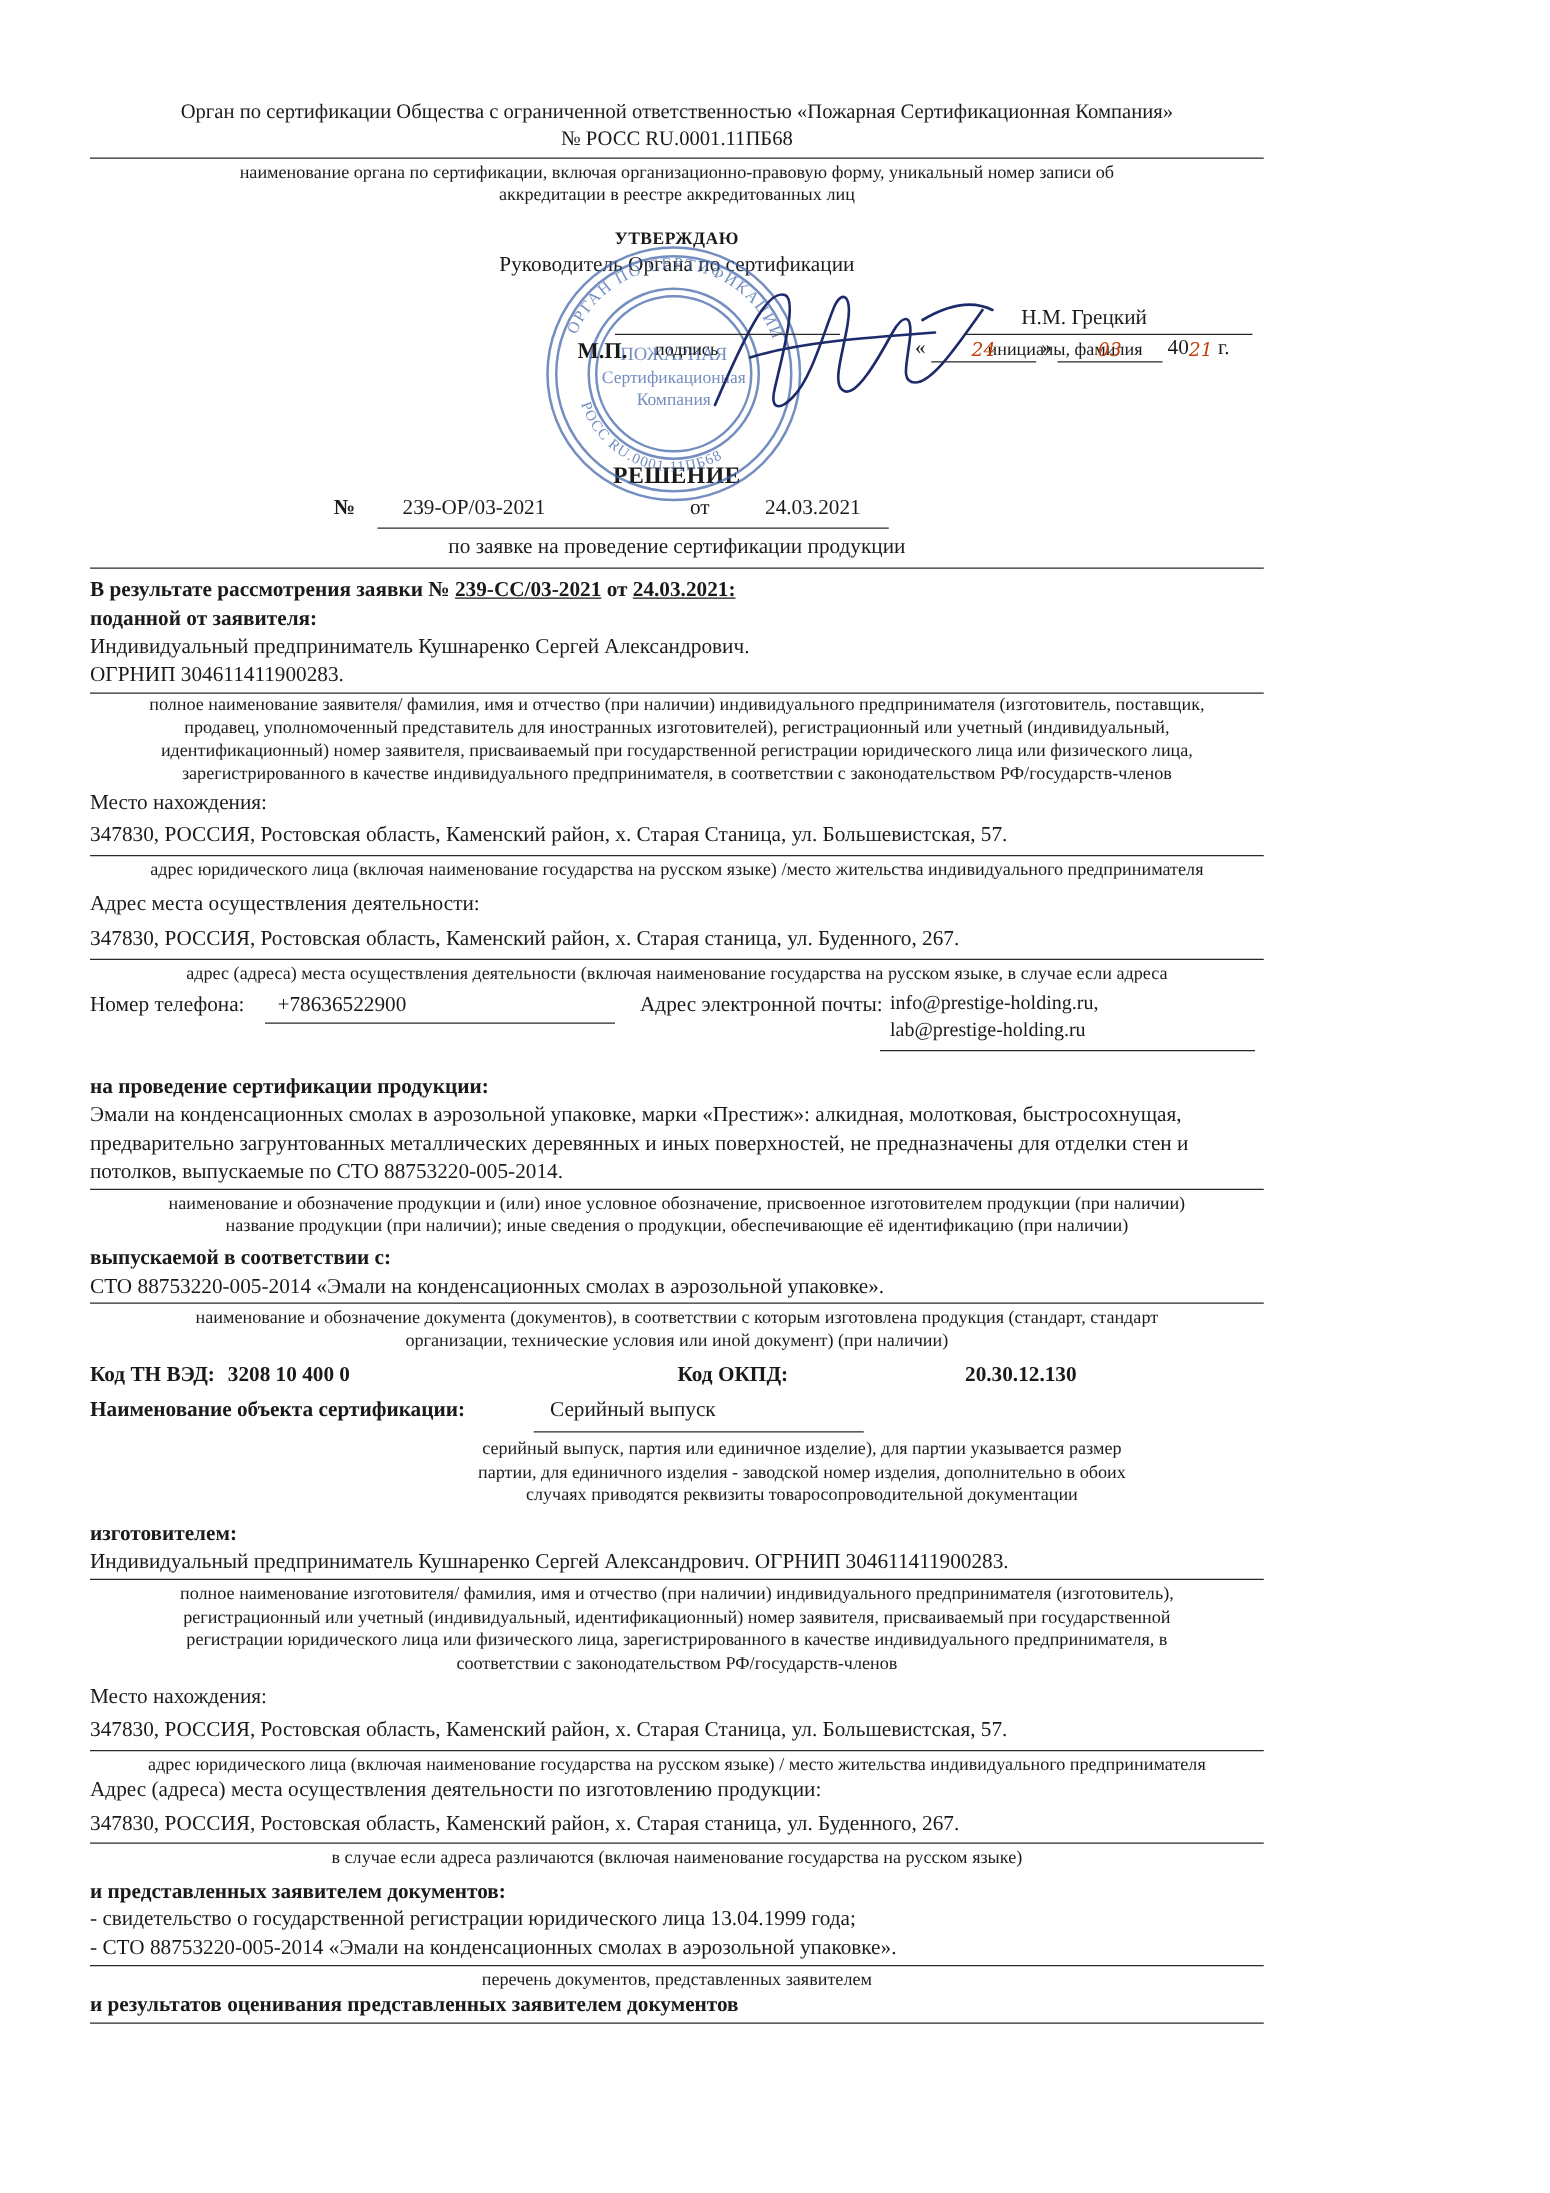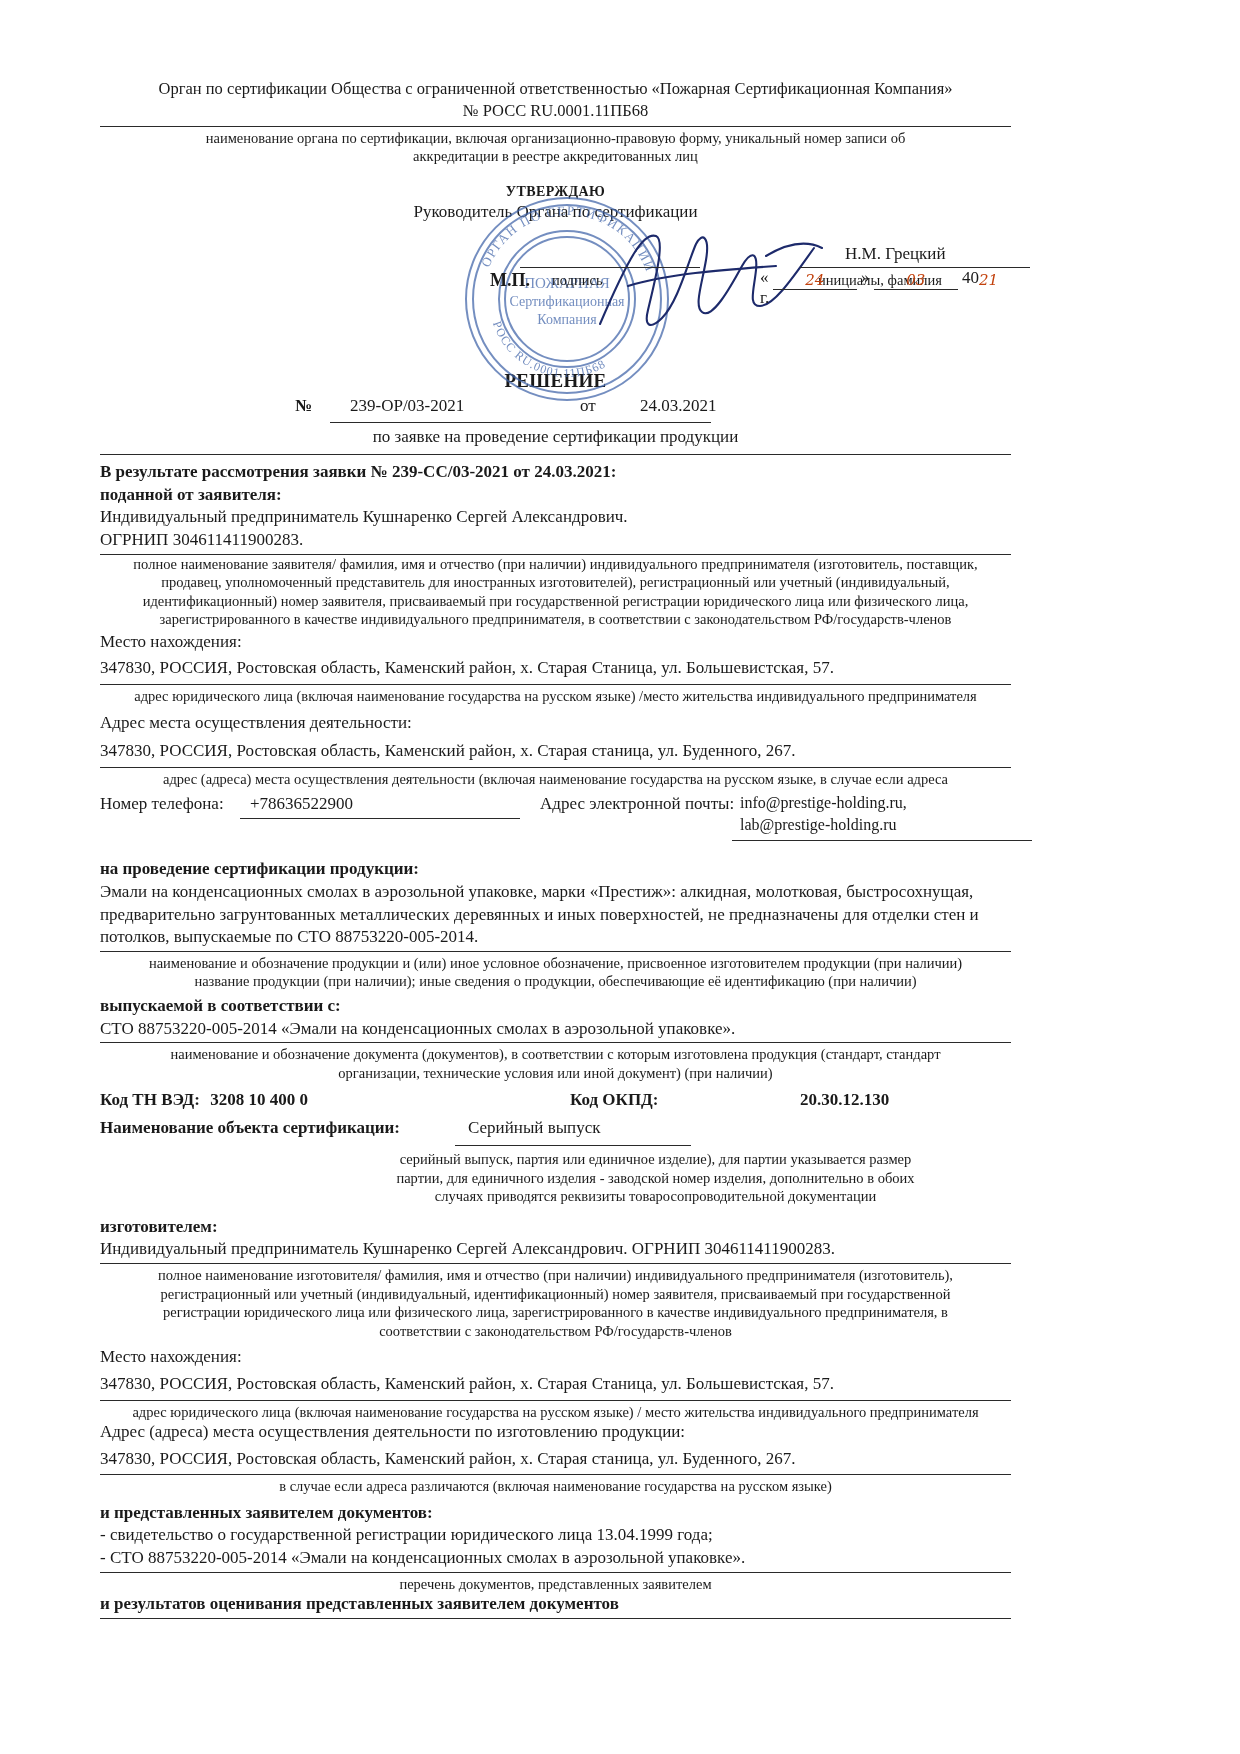--- a/index.html
+++ b/index.html
@@ -13,25 +13,25 @@
     font-family: "Liberation Serif", serif;
     color: #1a1a1a;
     position: relative;
     overflow: hidden;
   }
   .page {
     position: relative;
     width: 1129px;
     height: 1754px;
     box-sizing: border-box;
-    padding: 78px 118px 40px 100px;
+    padding: 78px 118px 40px 72px;
   }
   .c { text-align: center; }
   .b { font-weight: bold; }
-  .u { }
+  .u { text-decoration: underline; }
   .small {
     font-size: 14.5px;
     line-height: 1.28;
   }
   .body-txt {
     font-size: 17px;
     line-height: 1.33;
   }
   .hdr {
     font-size: 16.5px;

